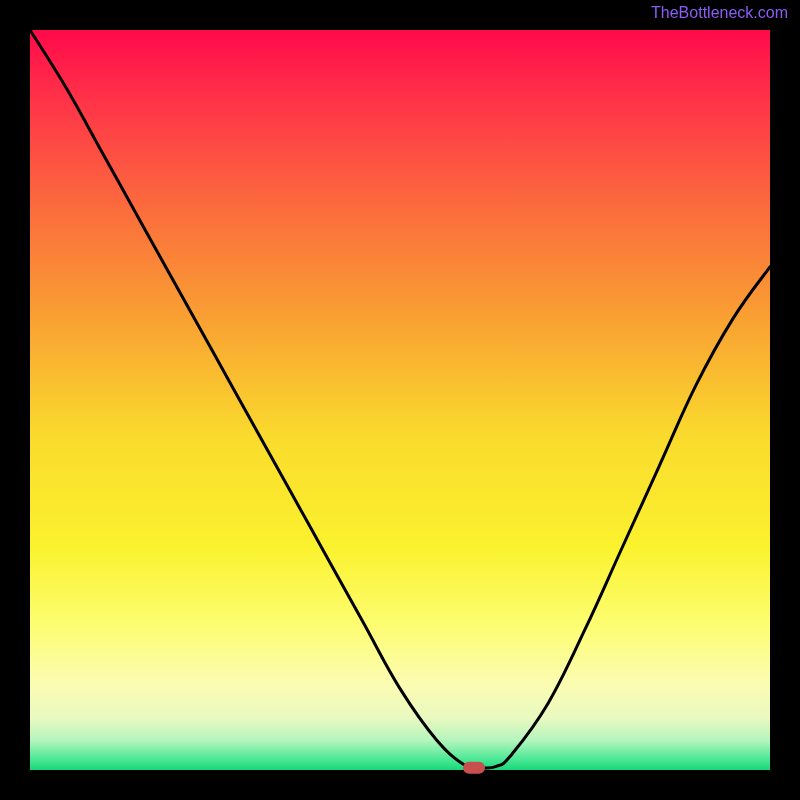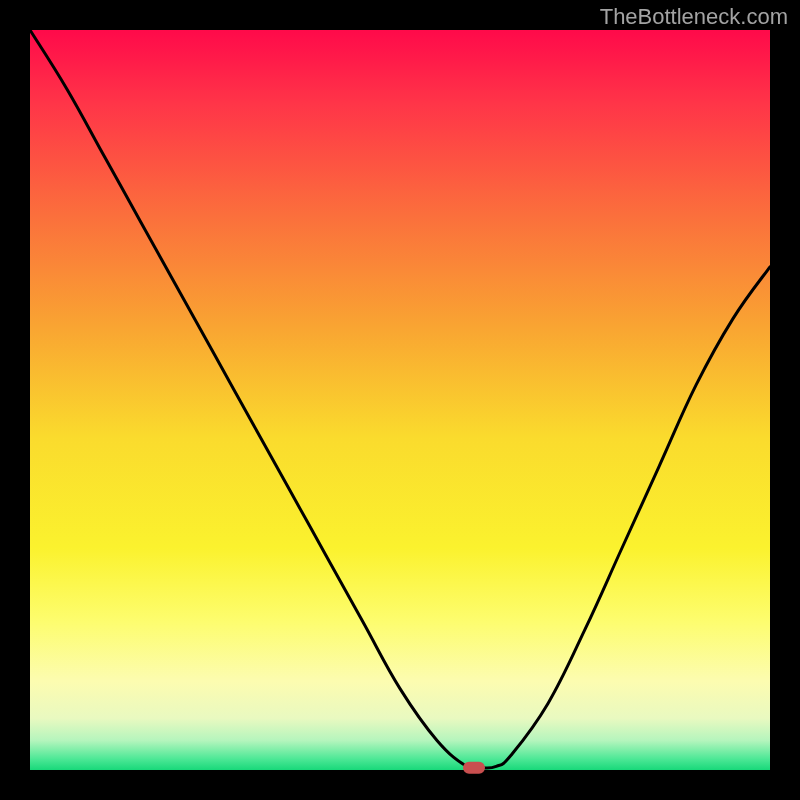--- a/index.html
+++ b/index.html
@@ -15,22 +15,22 @@
     position: absolute;
     top: 0;
     left: 0;
     width: 800px;
     height: 800px;
   }
   .watermark {
     position: absolute;
     top: 4px;
     right: 12px;
-    color: #a3a3a3;
-    font-size: 22px;
+    color: #8b5cf6;
+    font-size: 16px;
     font-weight: 500;
     z-index: 10;
   }
   svg {
     display: block;
   }
 </style>
 </head>
 <body>
 

